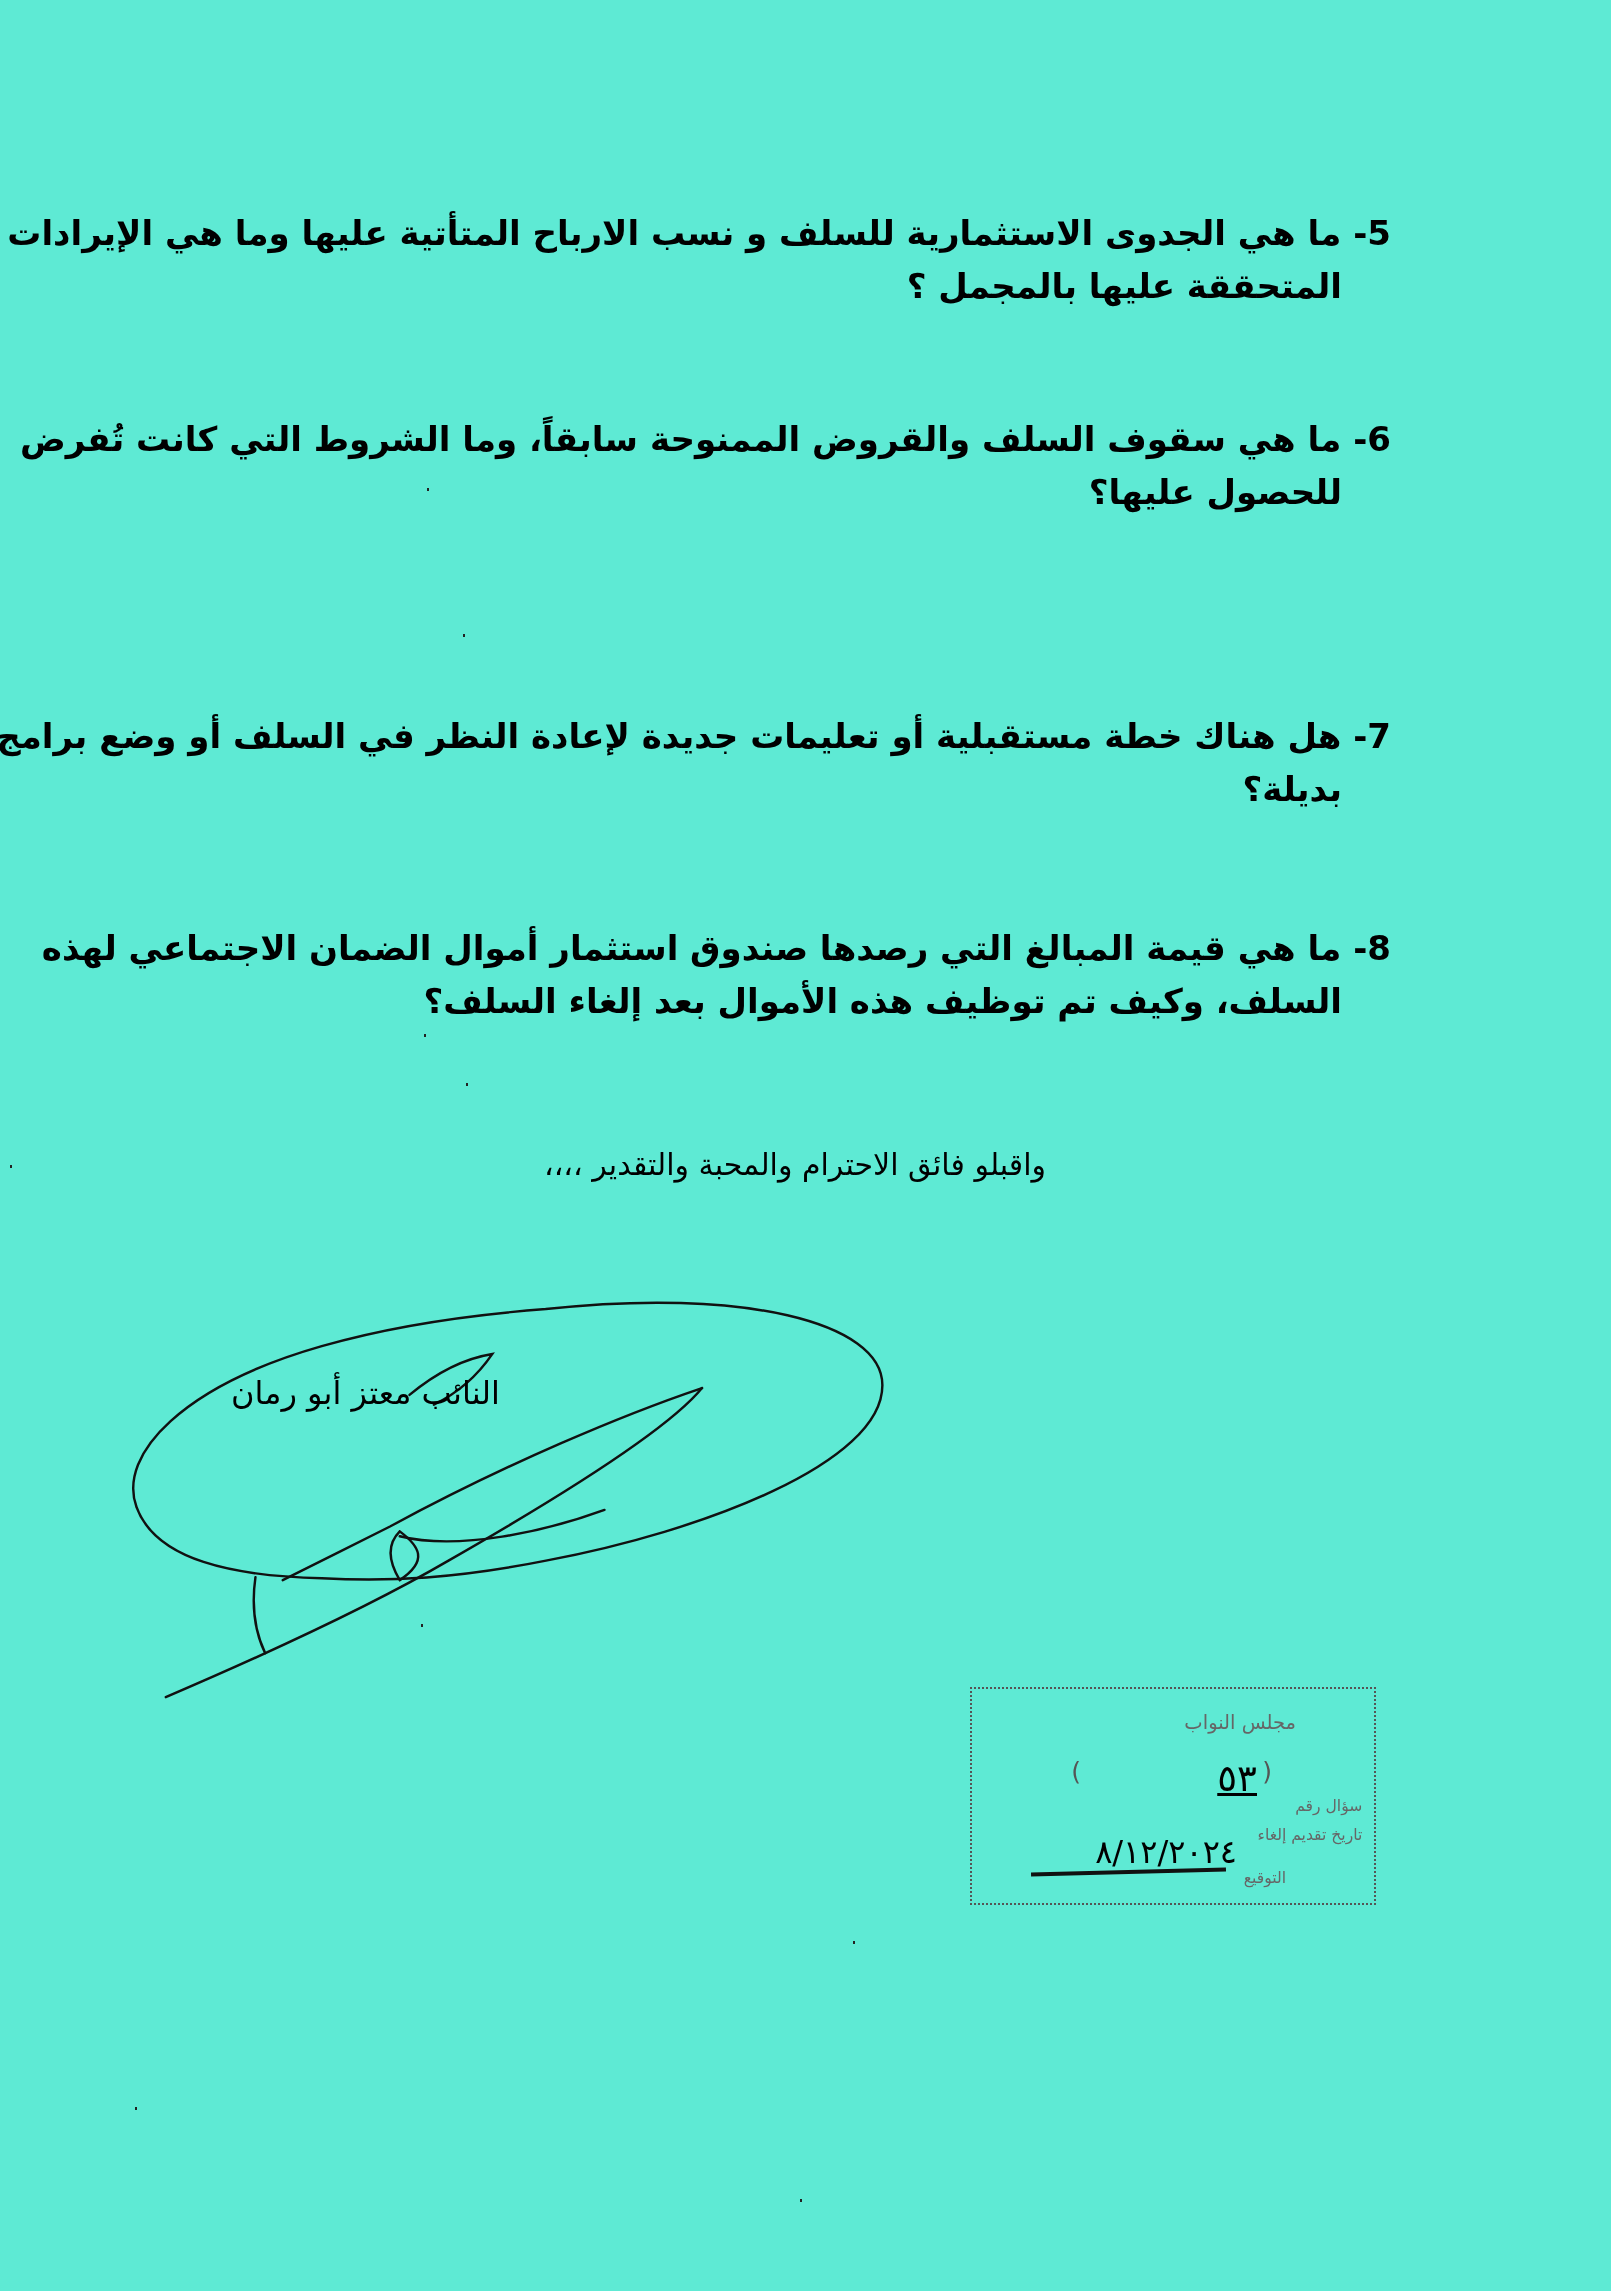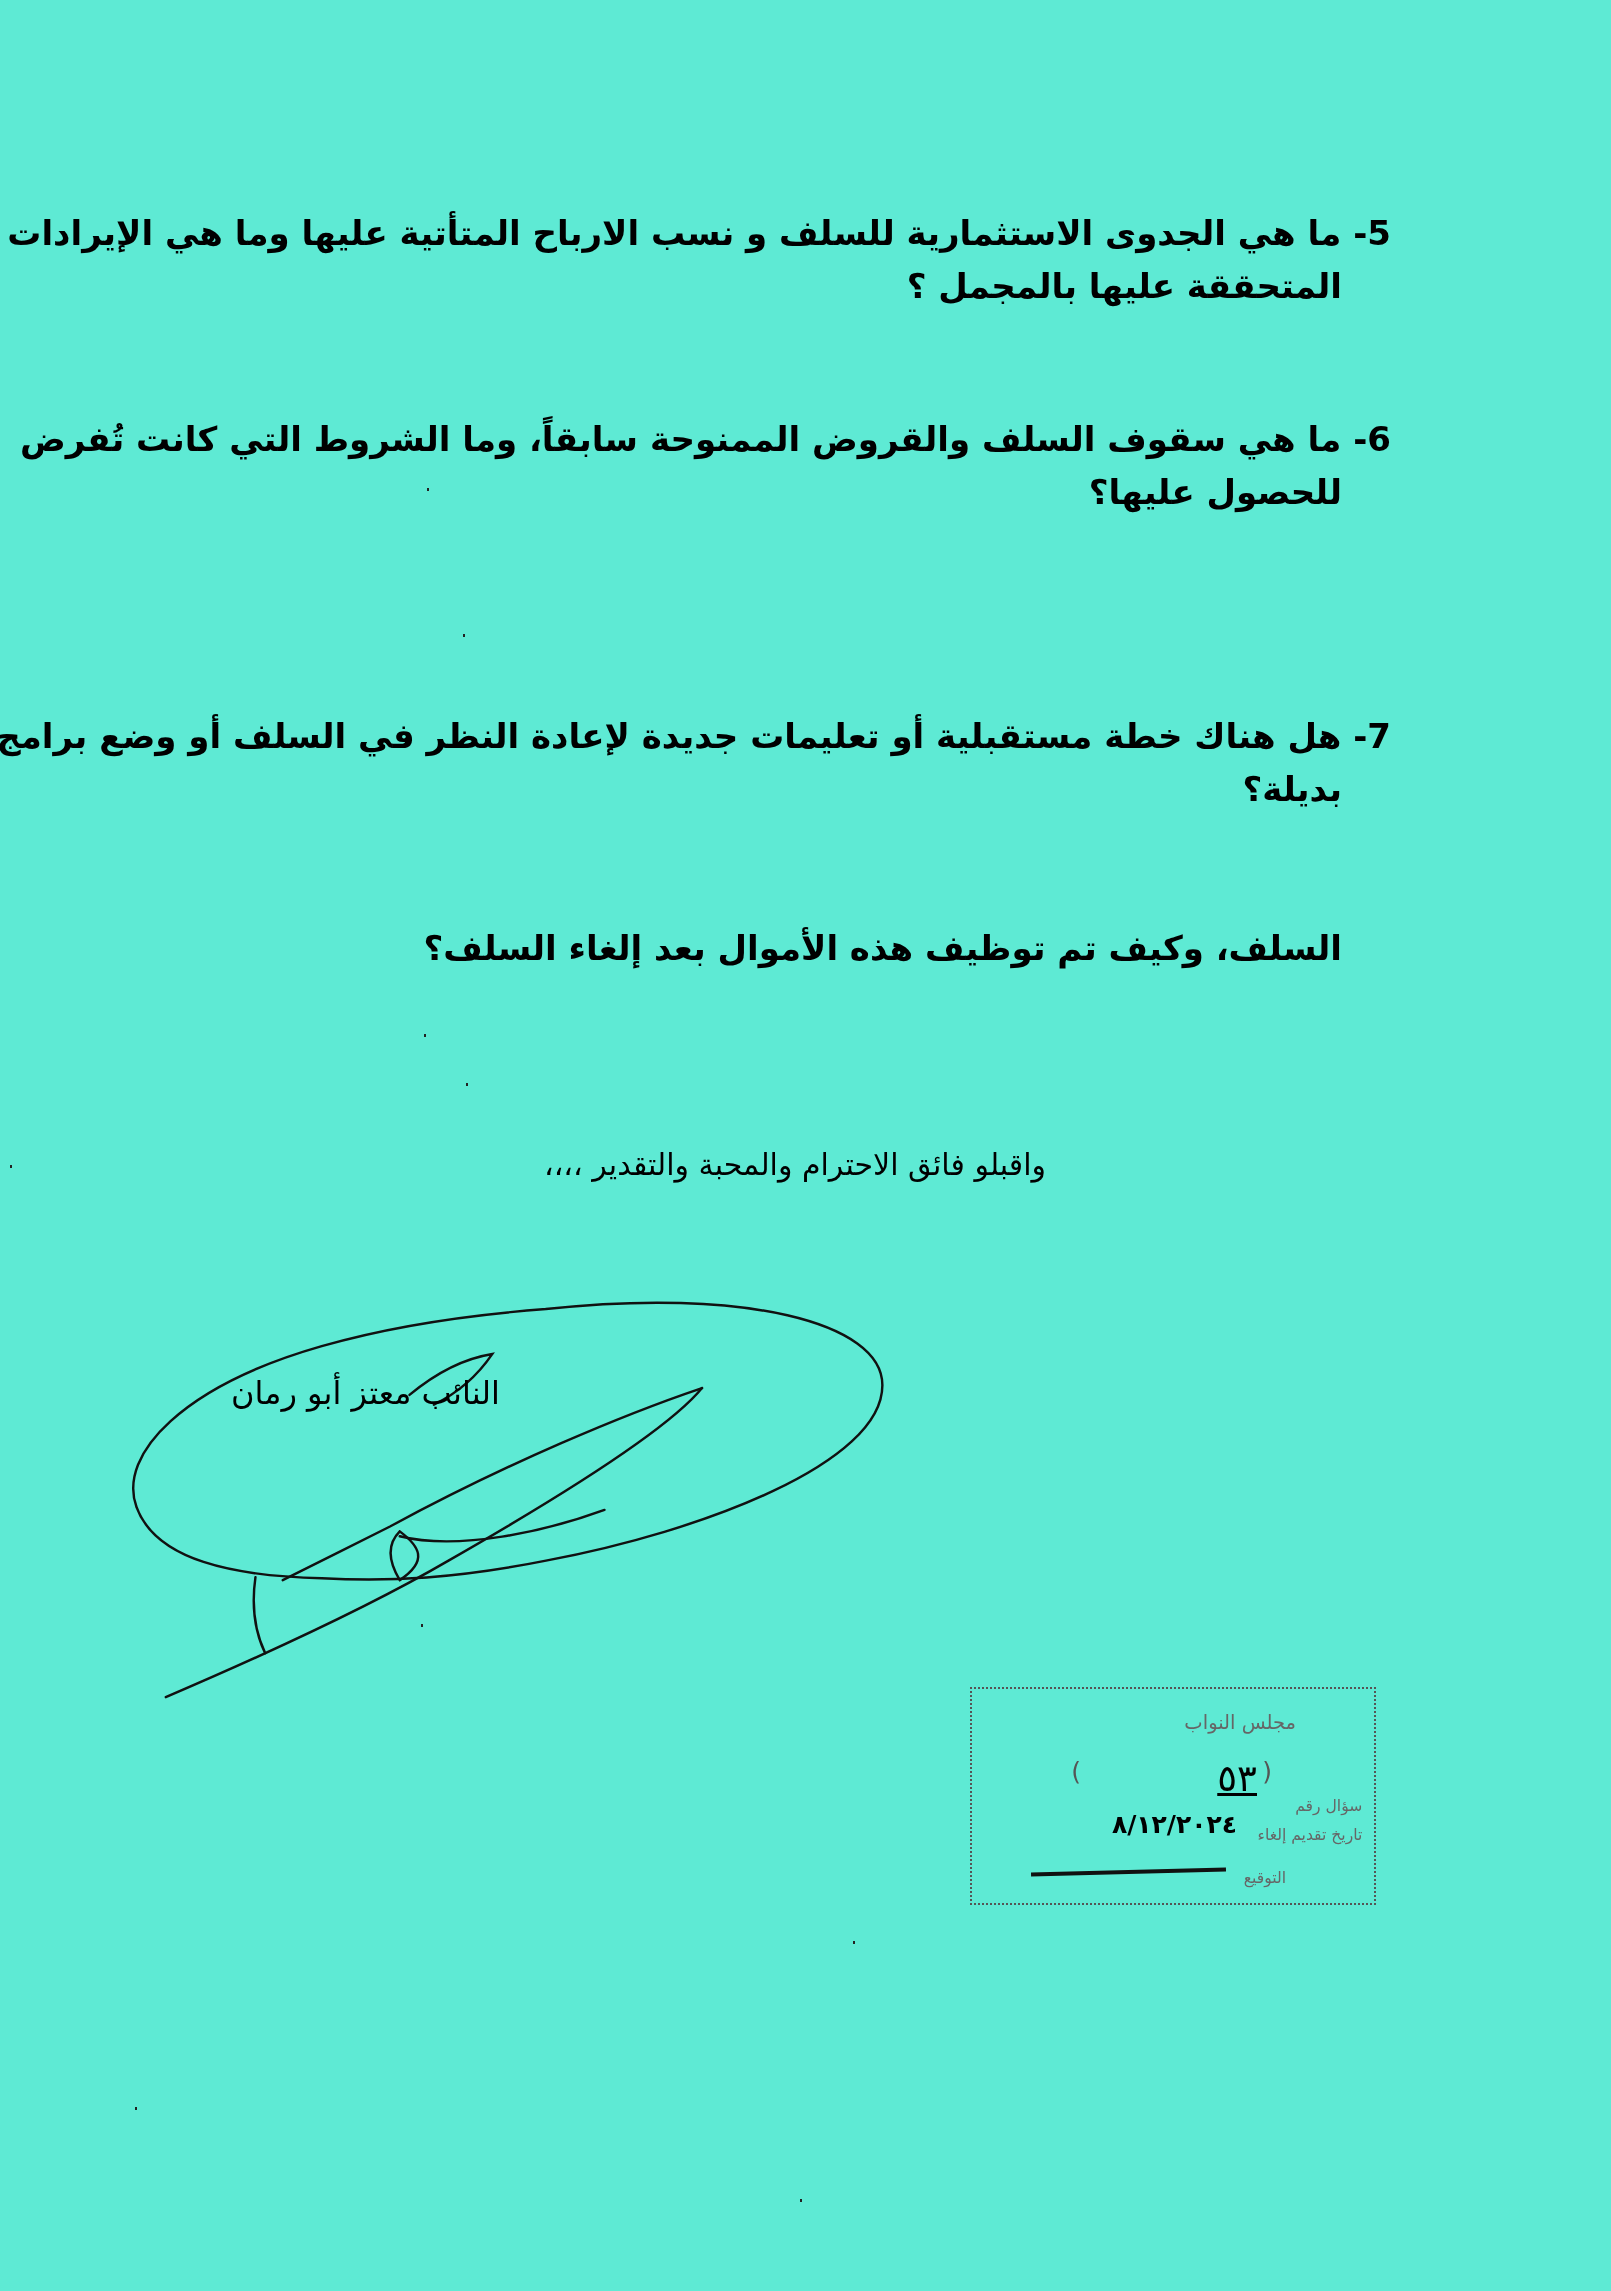--- a/index.html
+++ b/index.html
@@ -25,21 +25,21 @@
     .signature-name { position: absolute; top: 1368px; left: 190px; width: 351px; direction: rtl;
                       text-align: center; font-weight: normal; font-size: 32px; line-height: 51px; white-space: nowrap; }
     .signature-svg { position: absolute; left: 0; top: 1268px; width: 975px; height: 439px; }
 
     .stamp { position: absolute; left: 970px; top: 1687px; width: 406px; height: 218px;
              border: 2px dotted #555; box-sizing: border-box; direction: rtl; }
     .stamp-title { position: absolute; top: 21.5px; right: 78px; font-size: 19.5px; color: #666;
                    letter-spacing: 2px; white-space: nowrap; }
     .stamp-row { position: absolute; right: 11.7px; font-size: 15.6px; color: #666; white-space: nowrap; }
     .stamp-qnum { position: absolute; top: 68px; right: 117px; font-size: 37px; color: #000; white-space: nowrap; text-decoration: underline; }
-    .stamp-date { position: absolute; top: 121px; right: 137px; font-size: 25px; color: #000; white-space: nowrap; direction: ltr; font-weight: bold; }
+    .stamp-date { position: absolute; top: 144px; right: 137px; font-size: 32px; color: #000; white-space: nowrap; direction: ltr; }
     .paren { font-size: 25px; color: #555; position: absolute; }
     .stamp-sign-line { position: absolute; bottom: 29px; left: 59px; width: 195px; height: 3.9px; background: #111; transform: rotate(-1.5deg); }
 
     .speck { position: absolute; background: #222; width: 2px; height: 2.9px; }
   </style>
 </head>
 <body>
 
 <div class="page">
 
@@ -52,20 +52,21 @@
     <span class="q-line"><span class="q-num">6-</span> <span>ما هي سقوف السلف والقروض الممنوحة سابقاً، وما الشروط التي كانت تُفرض</span></span>
     <span class="q-line last">للحصول عليها؟</span>
   </div>
 
   <div class="q-item" id="q7">
     <span class="q-line"><span class="q-num">7-</span> <span>هل هناك خطة مستقبلية أو تعليمات جديدة لإعادة النظر في السلف أو وضع برامج</span></span>
     <span class="q-line last">بديلة؟</span>
   </div>
 
   <div class="q-item" id="q8">
+    <span class="q-line"><span class="q-num">8-</span> <span>ما هي قيمة المبالغ التي رصدها صندوق استثمار أموال الضمان الاجتماعي لهذه</span></span>
     <span class="q-line last">السلف، وكيف تم توظيف هذه الأموال بعد إلغاء السلف؟</span>
   </div>
 
   <div class="closing">واقبلو فائق الاحترام والمحبة والتقدير ،،،،</div>
 
   <svg class="signature-svg" viewBox="0 0 1000 450" xmlns="http://www.w3.org/2000/svg">
     <g fill="none" stroke="#111" stroke-width="2.5" stroke-linecap="round">
 
       <path d="M560,42 C760,20 905,55 905,120 C905,200 720,270 560,300 C470,318 400,322 330,318 C240,316 160,300 140,245 C120,190 190,120 330,80 C400,60 480,48 560,42"></path>
 

